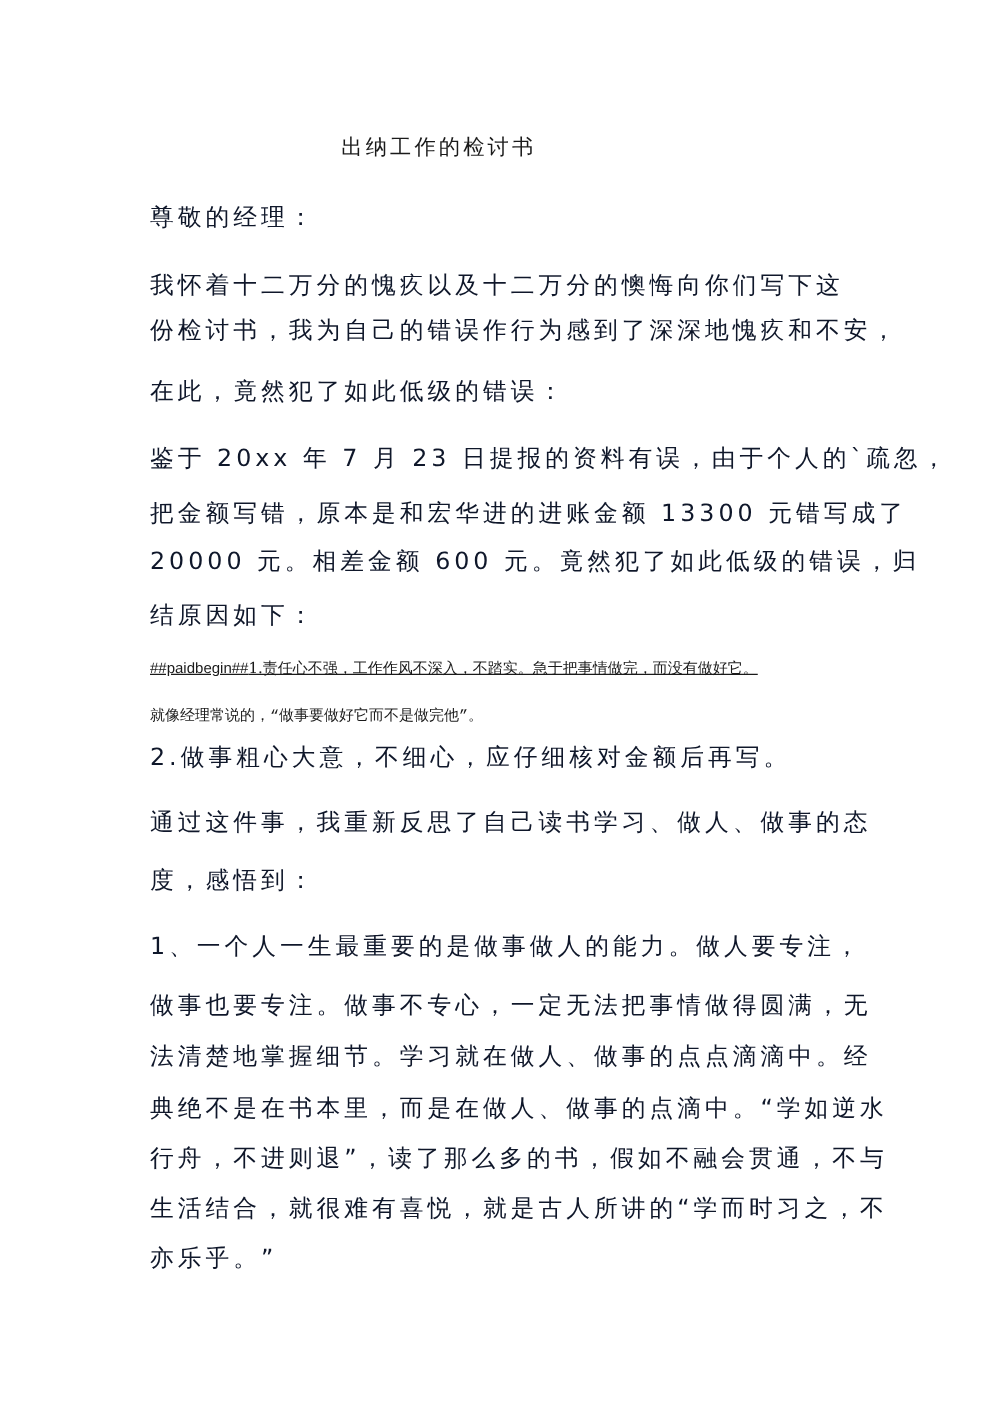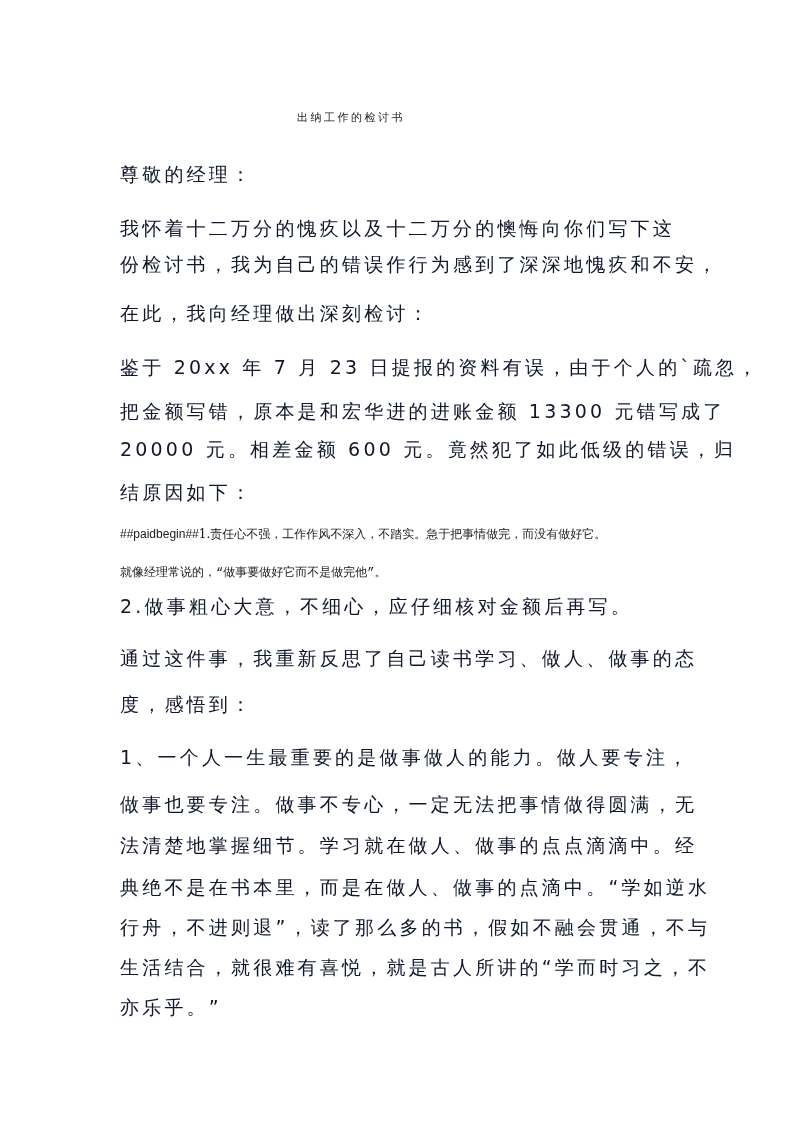--- a/index.html
+++ b/index.html
@@ -28,21 +28,21 @@
       font-size: 19px;
       letter-spacing: 3.2px;
       line-height: 24px;
       color: #0f172a;
     }
     .title {
       position: absolute;
       left: 0; width: 702px;
       top: 106px;
       text-align: center;
-      font-size: 11px;
+      font-size: 17px;
       letter-spacing: 2.5px;
       line-height: 24px;
       color: #1a1a1a;
     }
     .small {
       position: absolute;
       left: 120px;
       white-space: nowrap;
       font-size: 12px;
       letter-spacing: 0px;
@@ -58,28 +58,28 @@
 <body>
 
 <div class="page">
 
   <div class="title">出纳工作的检讨书</div>
 
   <div class="line" style="top:162px;">尊敬的经理：</div>
 
   <div class="line" style="top:216px;">我怀着十二万分的愧疚以及十二万分的懊悔向你们写下这</div>
   <div class="line" style="top:252px;">份检讨书，我为自己的错误作行为感到了深深地愧疚和不安，</div>
-  <div class="line" style="top:301px;">在此，我向经理做出深刻检讨：</div>
+  <div class="line" style="top:301px;">在此，竟然犯了如此低级的错误：</div>
 
   <div class="line" style="top:355px;">鉴于 20xx 年 7 月 23 日提报的资料有误，由于个人的`疏忽，</div>
   <div class="line" style="top:399px;">把金额写错，原本是和宏华进的进账金额 13300 元错写成了</div>
   <div class="line" style="top:437px;">20000 元。相差金额 600 元。竟然犯了如此低级的错误，归</div>
   <div class="line" style="top:480px;">结原因如下：</div>
 
-  <div class="small" style="top:525px;"><span class="mark">##paidbegin##</span><span>1.责任心不强，工作作风不深入，不踏实。急于把事情做完，而没有做好它。</span></div>
+  <div class="small" style="top:525px;text-decoration:underline;"><span class="mark">##paidbegin##</span><span>1.责任心不强，工作作风不深入，不踏实。急于把事情做完，而没有做好它。</span></div>
   <div class="small" style="top:564px;font-family:Liberation Mono, monospace;">就像经理常说的，“做事要做好它而不是做完他”。</div>
 
   <div class="line" style="top:594px;">2.做事粗心大意，不细心，应仔细核对金额后再写。</div>
 
   <div class="line" style="top:646px;">通过这件事，我重新反思了自己读书学习、做人、做事的态</div>
   <div class="line" style="top:692px;">度，感悟到：</div>
 
   <div class="line" style="top:745px;">1、一个人一生最重要的是做事做人的能力。做人要专注，</div>
   <div class="line" style="top:792px;text-align:center;">做事也要专注。做事不专心，一定无法把事情做得圆满，无</div>
   <div class="line" style="top:833px;">法清楚地掌握细节。学习就在做人、做事的点点滴滴中。经</div>

